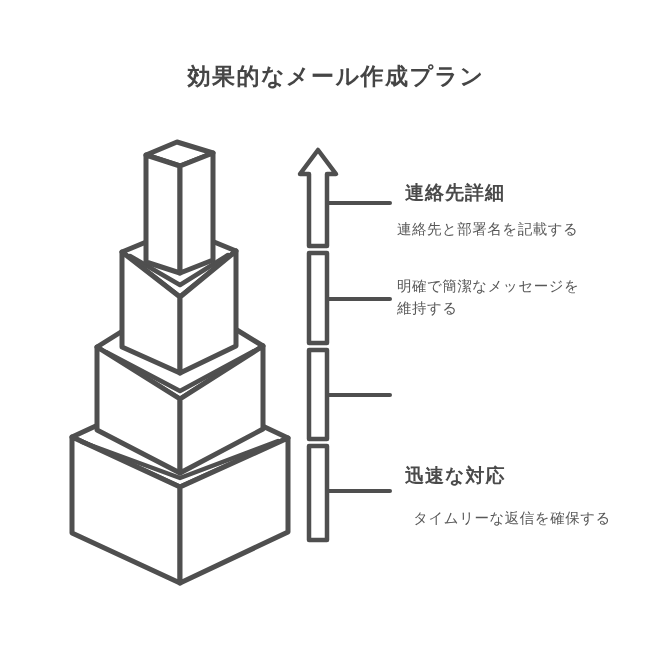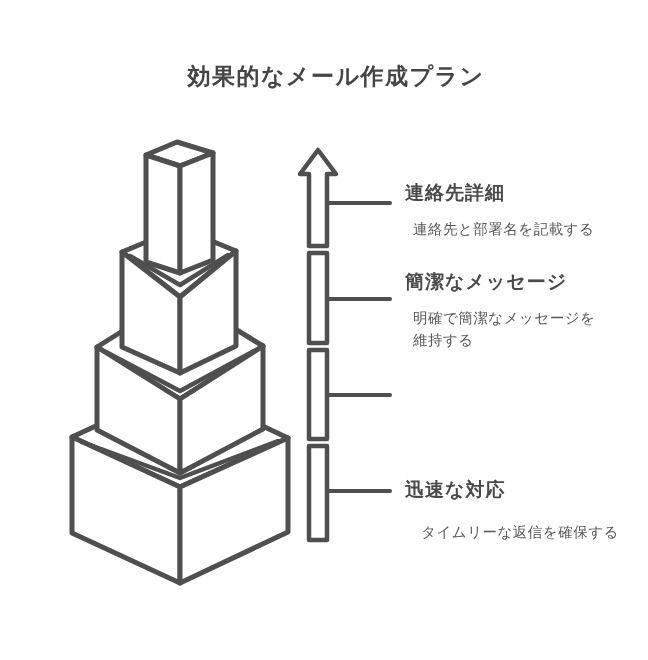--- a/index.html
+++ b/index.html
@@ -32,21 +32,21 @@
   }
   .step h3 {
     margin: 8px;
     font-size: 19px;
     line-height: 24px;
     font-weight: 700;
     letter-spacing: 1px;
     color: var(--heading-text, #4a4a4a);
   }
   .step p {
-    margin: 14px 0 0 16px;
+    margin: 14px 0 0 0;
     font-size: 14.5px;
     line-height: 22px;
     letter-spacing: 0.5px;
     color: var(--body-text, #585858);
   }
   .step.step-4 p { margin-top: 20px; text-align: center; }
   .step p span { display: block; }
 </style>
 </head>
 <body style="--background: #ffffff; --stroke: #4f4f4f; --fill: #ffffff; --title-text: #454545; --heading-text: #4a4a4a; --body-text: #585858;">
@@ -102,28 +102,27 @@
   </svg>
 
   <div class="step step-1" style="top:172px">
     <h3>連絡先詳細</h3>
     <p>
         <span>連絡先と部署名を記載する</span>
       </p>
   </div>
 
   <div class="step step-2" style="top:261px">
-    <h3>簡潔なメッセージ</h3>
     <p>
         <span>明確で簡潔なメッセージを</span>
         <span>維持する</span>
       </p>
   </div>
 
 
-  <div class="step step-4" style="top:469px">
+  <div class="step step-4" style="top:455px">
     <h3>迅速な対応</h3>
     <p>
         <span>タイムリーな返信を確保する</span>
       </p>
   </div>
 
 </div>
 
 </body></html>

